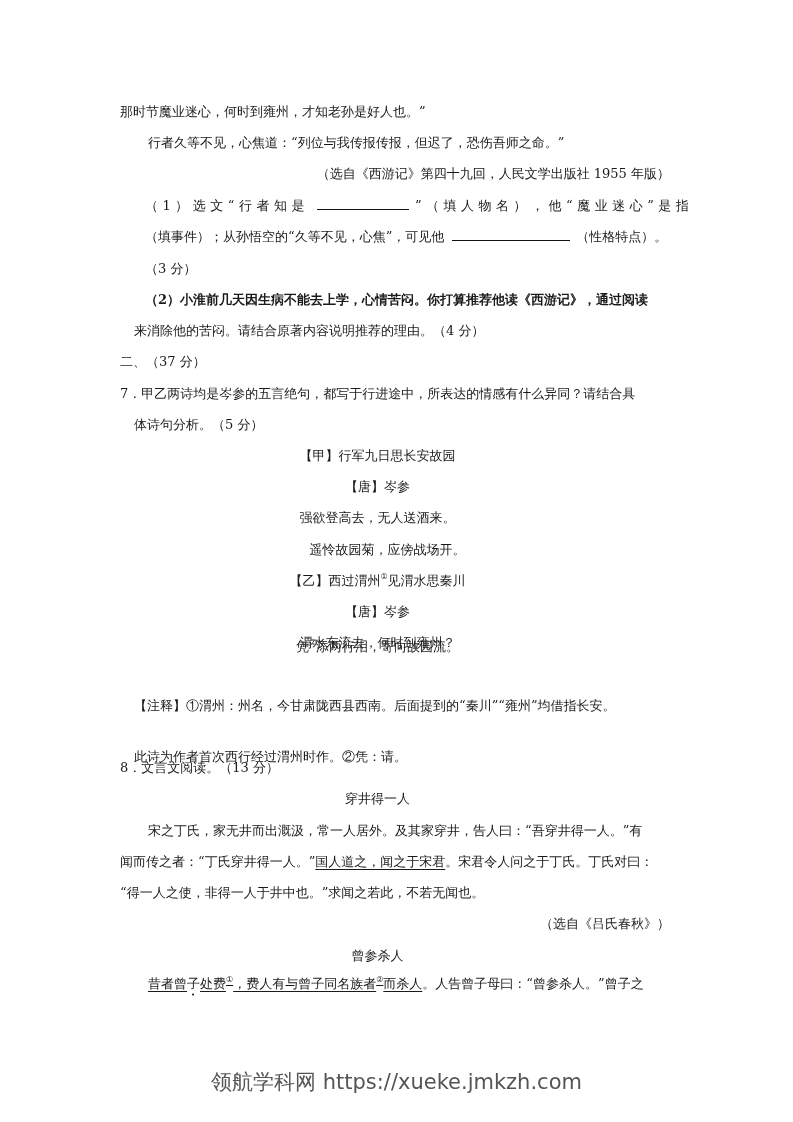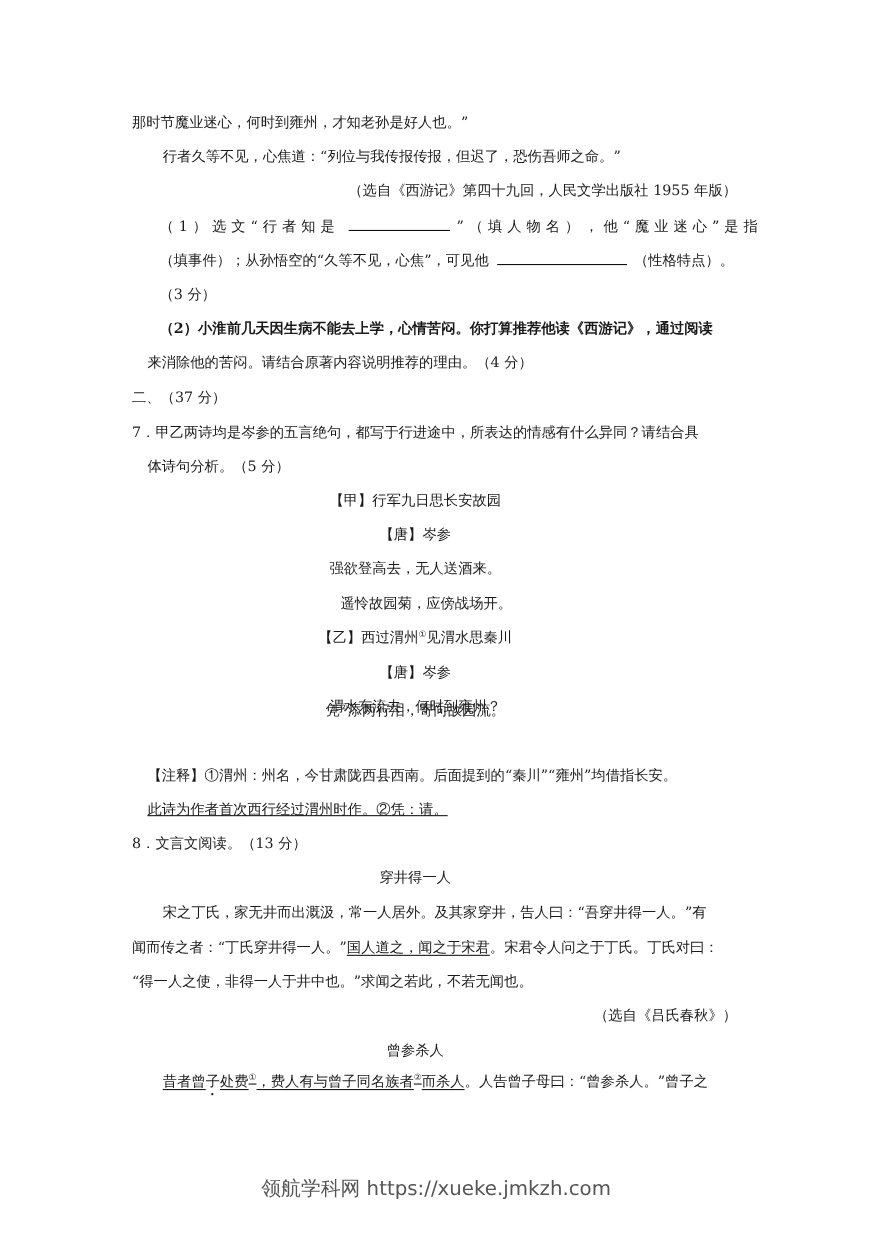--- a/index.html
+++ b/index.html
@@ -7,21 +7,21 @@
          font-family: "DejaVu Serif", "Liberation Serif", serif; color: #1a1a1a; }
   .line { position: absolute; font-size: 13px; line-height: 18px; white-space: nowrap; }
   .center { left: 0; width: 755px; text-align: center; }
   .right { right: 123px; text-align: right; }
   .blank { display: inline-block; border-bottom: 1px solid #111; height: 12px; vertical-align: baseline; }
   .u { text-decoration: underline; text-underline-offset: 3px; text-align: right; }
   .dot { text-emphasis: dot; -webkit-text-emphasis: dot; text-emphasis-position: under; -webkit-text-emphasis-position: under; text-decoration: none; }
   sup { font-size: 8px; vertical-align: top; line-height: 10px; }
   .spaced { letter-spacing: 4.5px; }
   .footer { position: absolute; top: 1068px; left: 0; width: 793px; text-align: center;
-            font-family: "DejaVu Sans", "Liberation Sans", sans-serif; font-size: 18px; color: #555; }
+            font-family: "DejaVu Sans", "Liberation Sans", sans-serif; font-size: 21px; color: #555; }
 </style>
 </head>
 <body>
 
 <div>
 
   <div class="line" style="top:103px;left:120px;">那时节魔业迷心，何时到雍州，才知老孙是好人也。”</div>
   <div class="line" style="top:134px;left:148px;">行者久等不见，心焦道：“列位与我传报传报，但迟了，恐伤吾师之命。”</div>
   <div class="line right" style="top:165px;">（选自《西游记》第四十九回，人民文学出版社 1955 年版）</div>
 
@@ -49,21 +49,21 @@
   <div class="line center" style="top:572px;">
     <span>【乙】西过渭州</span><sup>①</sup><span>见渭水思秦川</span>
   </div>
   <div class="line center" style="top:603px;">【唐】岑参</div>
   <div class="line center" style="top:634px;">渭水东流去，何时到雍州？</div>
   <div class="line center" style="top:638px;">
     <span>凭</span><sup>②</sup><span>添两行泪，寄向故园流。</span>
   </div>
 
   <div class="line" style="top:697px;left:134px;">【注释】①渭州：州名，今甘肃陇西县西南。后面提到的“秦川”“雍州”均借指长安。</div>
-  <div class="line" style="top:728px;left:134px;text-decoration:underline;">此诗为作者首次西行经过渭州时作。②凭：请。</div>
+  <div class="line" style="top:748px;left:134px;">此诗为作者首次西行经过渭州时作。②凭：请。</div>
 
   <div class="line" style="top:759px;left:120px;">8．文言文阅读。（13 分）</div>
 
   <div class="line center" style="top:790px;">穿井得一人</div>
   <div class="line" style="top:822px;left:148px;">宋之丁氏，家无井而出溉汲，常一人居外。及其家穿井，告人曰：“吾穿井得一人。”有</div>
   <div class="line" style="top:853px;left:120px;">
     <span>闻而传之者：“丁氏穿井得一人。”</span><span class="u">国人道之，闻之于宋君</span><span>。宋君令人问之于丁氏。丁氏对曰：</span>
   </div>
   <div class="line" style="top:884px;left:120px;">“得一人之使，非得一人于井中也。”求闻之若此，不若无闻也。</div>
   <div class="line right" style="top:915px;">（选自《吕氏春秋》）</div>

